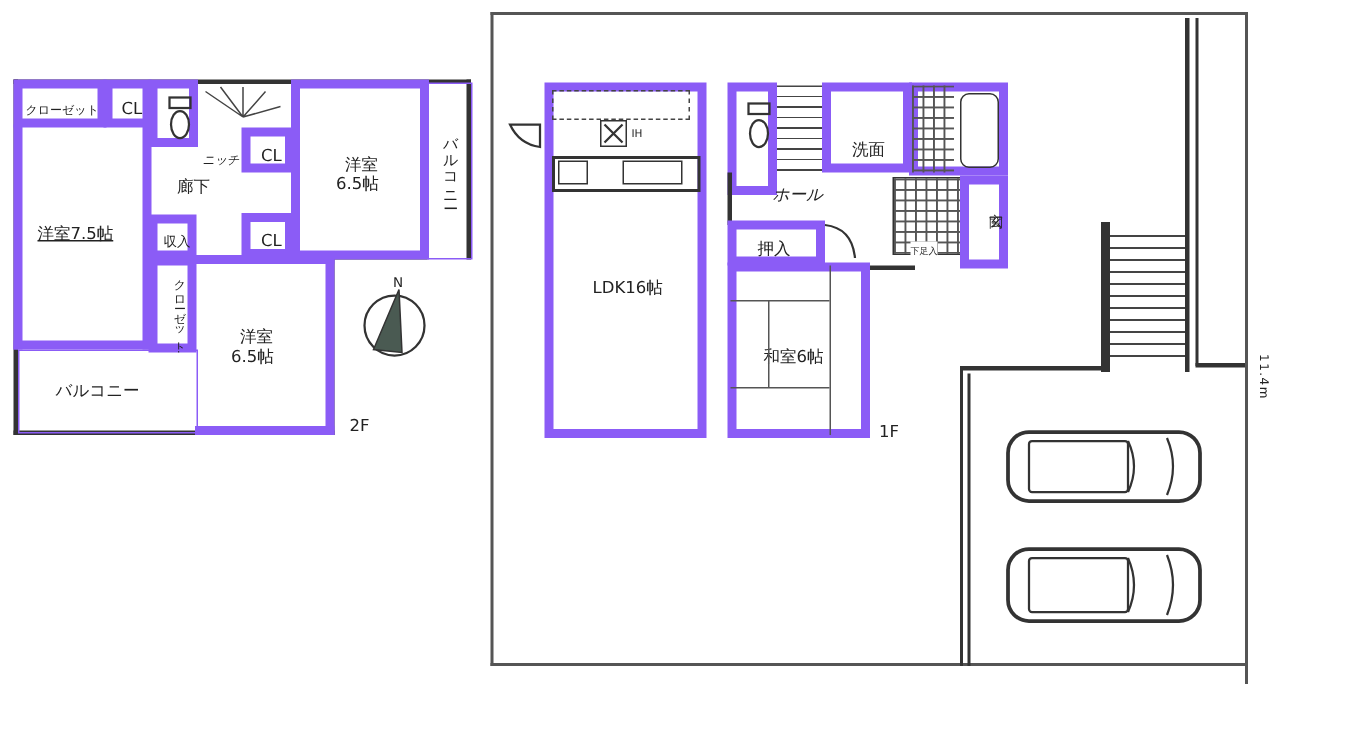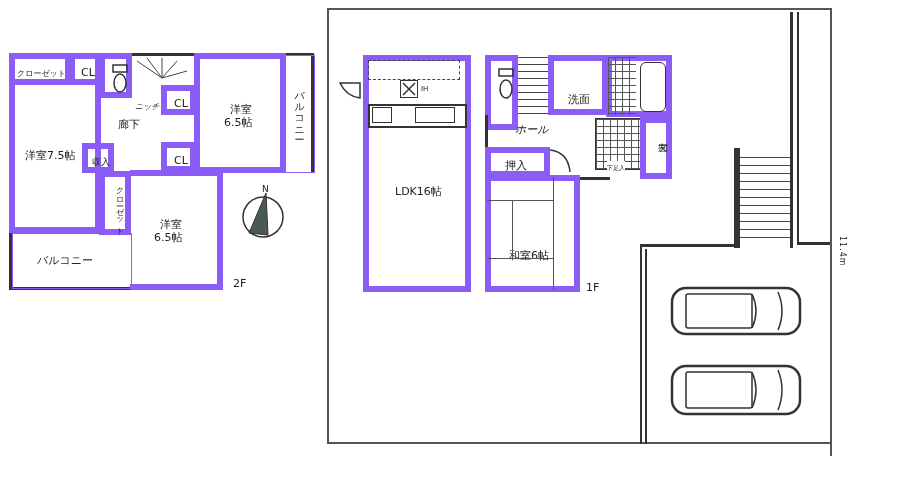--- a/index.html
+++ b/index.html
@@ -64,40 +64,40 @@
   <div class="wall" style="left:311px;top:53px;width:3px;height:120px;"></div>
 
   <div class="room" style="left:9px;top:53px;width:62px;height:32px;">
     <div class="lbl sm" style="left:2px;top:8px;font-size:8px;">クローゼット</div>
   </div>
   <div class="room" style="left:69px;top:53px;width:32px;height:32px;">
     <div class="lbl" style="left:6px;top:7px;">CL</div>
   </div>
 
   <div class="room" style="left:9px;top:83px;width:92px;height:150px;border-top:none;">
-    <div class="lbl" style="left:10px;top:66px;">洋室7.5帖</div>
+    <div class="lbl" style="left:10px;top:66px;text-decoration:underline;">洋室7.5帖</div>
   </div>
 
   <div class="room" style="left:99px;top:53px;width:33px;height:45px;">
     <svg width="33" height="45">
         <ellipse cx="15" cy="24" rx="6" ry="9" fill="none" stroke="#333" stroke-width="1.5"></ellipse>
         <rect x="8" y="6" width="14" height="7" fill="none" stroke="#333" stroke-width="1.5"></rect>
       </svg>
   </div>
 
   <div class="abs" style="left:132px;top:56px;width:60px;height:28px;">
     <svg width="60" height="28">
       <path d="M5 5 L30 22 M15 2 L30 22 M30 2 L30 22 M45 5 L30 22 M55 15 L30 22" stroke="#444" stroke-width="1" fill="none"></path>
     </svg>
   </div>
 
   <div class="lbl sm" style="left:135px;top:100px;font-size:8px;font-style:italic;">ニッチ</div>
   <div class="lbl" style="left:118px;top:118px;">廊下</div>
 
-  <div class="room" style="left:82px;top:143px;width:32px;height:30px;">
+  <div class="room" style="left:99px;top:143px;width:32px;height:30px;">
     <div class="lbl sm" style="left:4px;top:7px;">収入</div>
   </div>
 
   <div class="room" style="left:99px;top:171px;width:32px;height:64px;">
     <div class="lbl vtext" style="left:8px;top:4px;font-size:8px;">クローゼット</div>
   </div>
 
   <div class="room" style="left:161px;top:85px;width:35px;height:30px;">
     <div class="lbl" style="left:7px;top:6px;">CL</div>
   </div>
@@ -182,21 +182,21 @@
   <div class="room" style="left:640px;top:117px;width:32px;height:62px;">
     <div class="lbl vtext" style="left:10px;top:12px;font-size:9px;">玄関</div>
   </div>
 
   <div class="room" style="left:485px;top:147px;width:65px;height:30px;">
     <div class="lbl" style="left:14px;top:6px;">押入</div>
   </div>
   <div class="wall" style="left:550px;top:177px;width:60px;height:3px;"></div>
 
   <div class="room" style="left:485px;top:175px;width:95px;height:117px;">
-    <div class="lbl" style="left:18px;top:50px;margin-top:18px;">和室6帖</div>
+    <div class="lbl" style="left:18px;top:50px;">和室6帖</div>
   </div>
   <div class="thin" style="left:487px;top:200px;width:66px;height:1px;"></div>
   <div class="thin" style="left:487px;top:258px;width:66px;height:1px;"></div>
   <div class="thin" style="left:512px;top:200px;width:1px;height:58px;"></div>
   <div class="thin" style="left:553px;top:177px;width:1px;height:113px;"></div>
 
   <div class="lbl" style="left:586px;top:281px;">1F</div>
 
   <svg width="909" height="486">
     <path d="M340 83 L360 83 L360 98 Q346 96 340 83 Z" fill="none" stroke="#333" stroke-width="1.5"></path>

